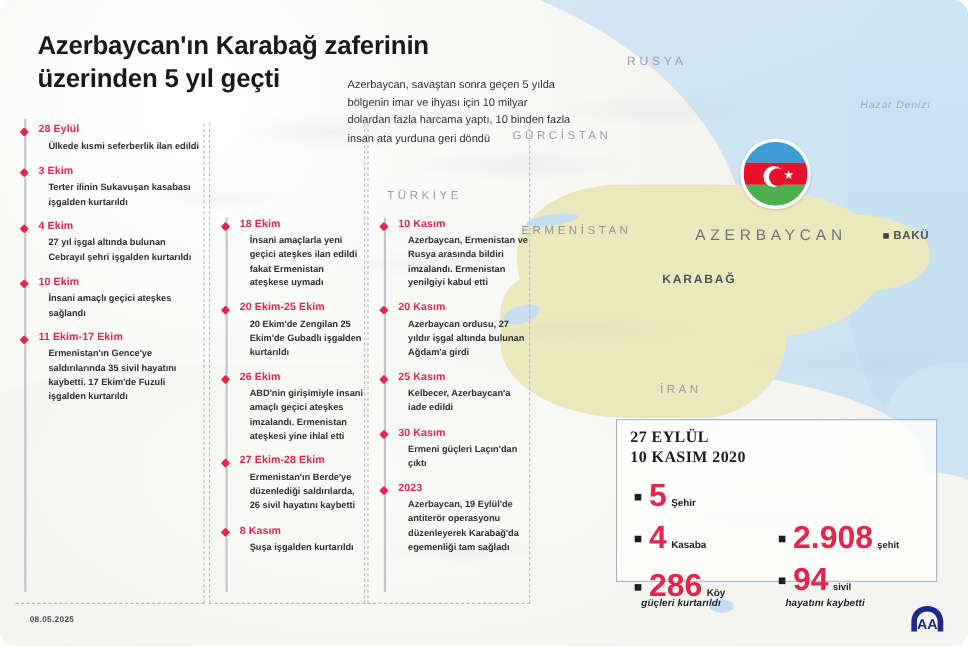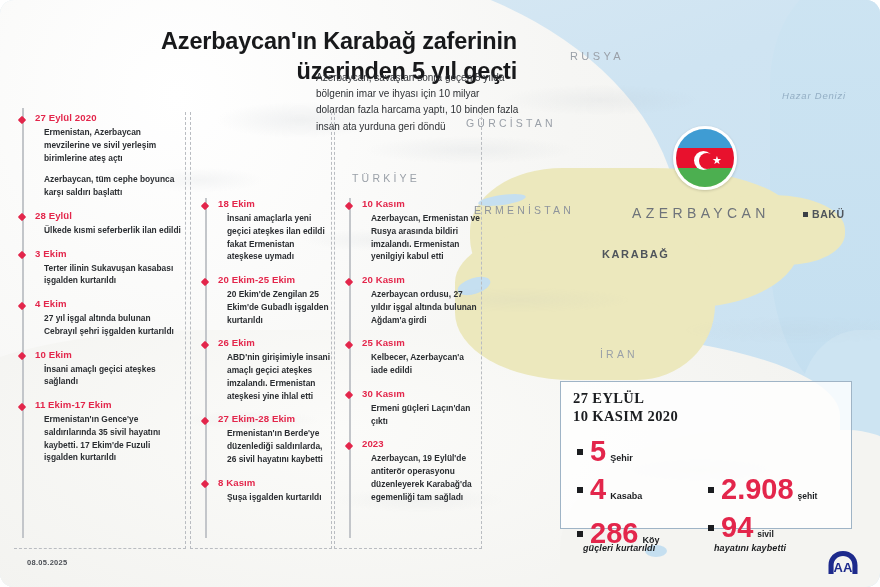--- a/index.html
+++ b/index.html
@@ -131,21 +131,21 @@
   .crescent::after {
     content: ""; position: absolute; left: 5px; top: 1.5px;
     width: 16px; height: 16px; border-radius: 50%; background: #e8112d;
   }
   .star {
     position: absolute; left: 36px; top: 26px; width: 10px; height: 10px;
     color: #fff; font-size: 11px; line-height: 10px; text-align: center;
   }
 
   
-  .header { position: absolute; left: 17px; top: 26px; width: 500px; text-align: right; }
+  .header { position: absolute; left: 34px; top: 26px; width: 500px; }
   .title {
     font-size: 23.5px; font-weight: 700; color: #18191b;
     line-height: 1.28; letter-spacing: -0.2px;
   }
   .subtitle {
     position: absolute; left: 316px; top: 70px; width: 205px;
     font-size: 10px; line-height: 1.62; color: #2e3135; font-weight: 400;
   }
 
   
@@ -291,28 +291,20 @@
   </div>
   <div class="subtitle">Azerbaycan, savaştan sonra geçen 5 yılda bölgenin imar ve ihyası için 10 milyar dolardan fazla harcama yaptı, 10 binden fazla insan ata yurduna geri döndü</div>
 
   <div class="columns">
 
     <div class="col col-1">
       <div class="col-inner">
         <div class="tl-line"></div>
         <div class="events">
 
-          <div class="event">
-            <span class="bullet"></span>
-            <div class="ev-date">27 Eylül 2020</div>
-            <div class="ev-body">
-              <div class="ev-text">Ermenistan, Azerbaycan mevzilerine ve sivil yerleşim birimlerine ateş açtı</div>
-              <div class="ev-text">Azerbaycan, tüm cephe boyunca karşı saldırı başlattı</div>
-            </div>
-          </div>
 
           <div class="event">
             <span class="bullet"></span>
             <div class="ev-date">28 Eylül</div>
             <div class="ev-body">
               <div class="ev-text">Ülkede kısmi seferberlik ilan edildi</div>
             </div>
           </div>
 
           <div class="event">

